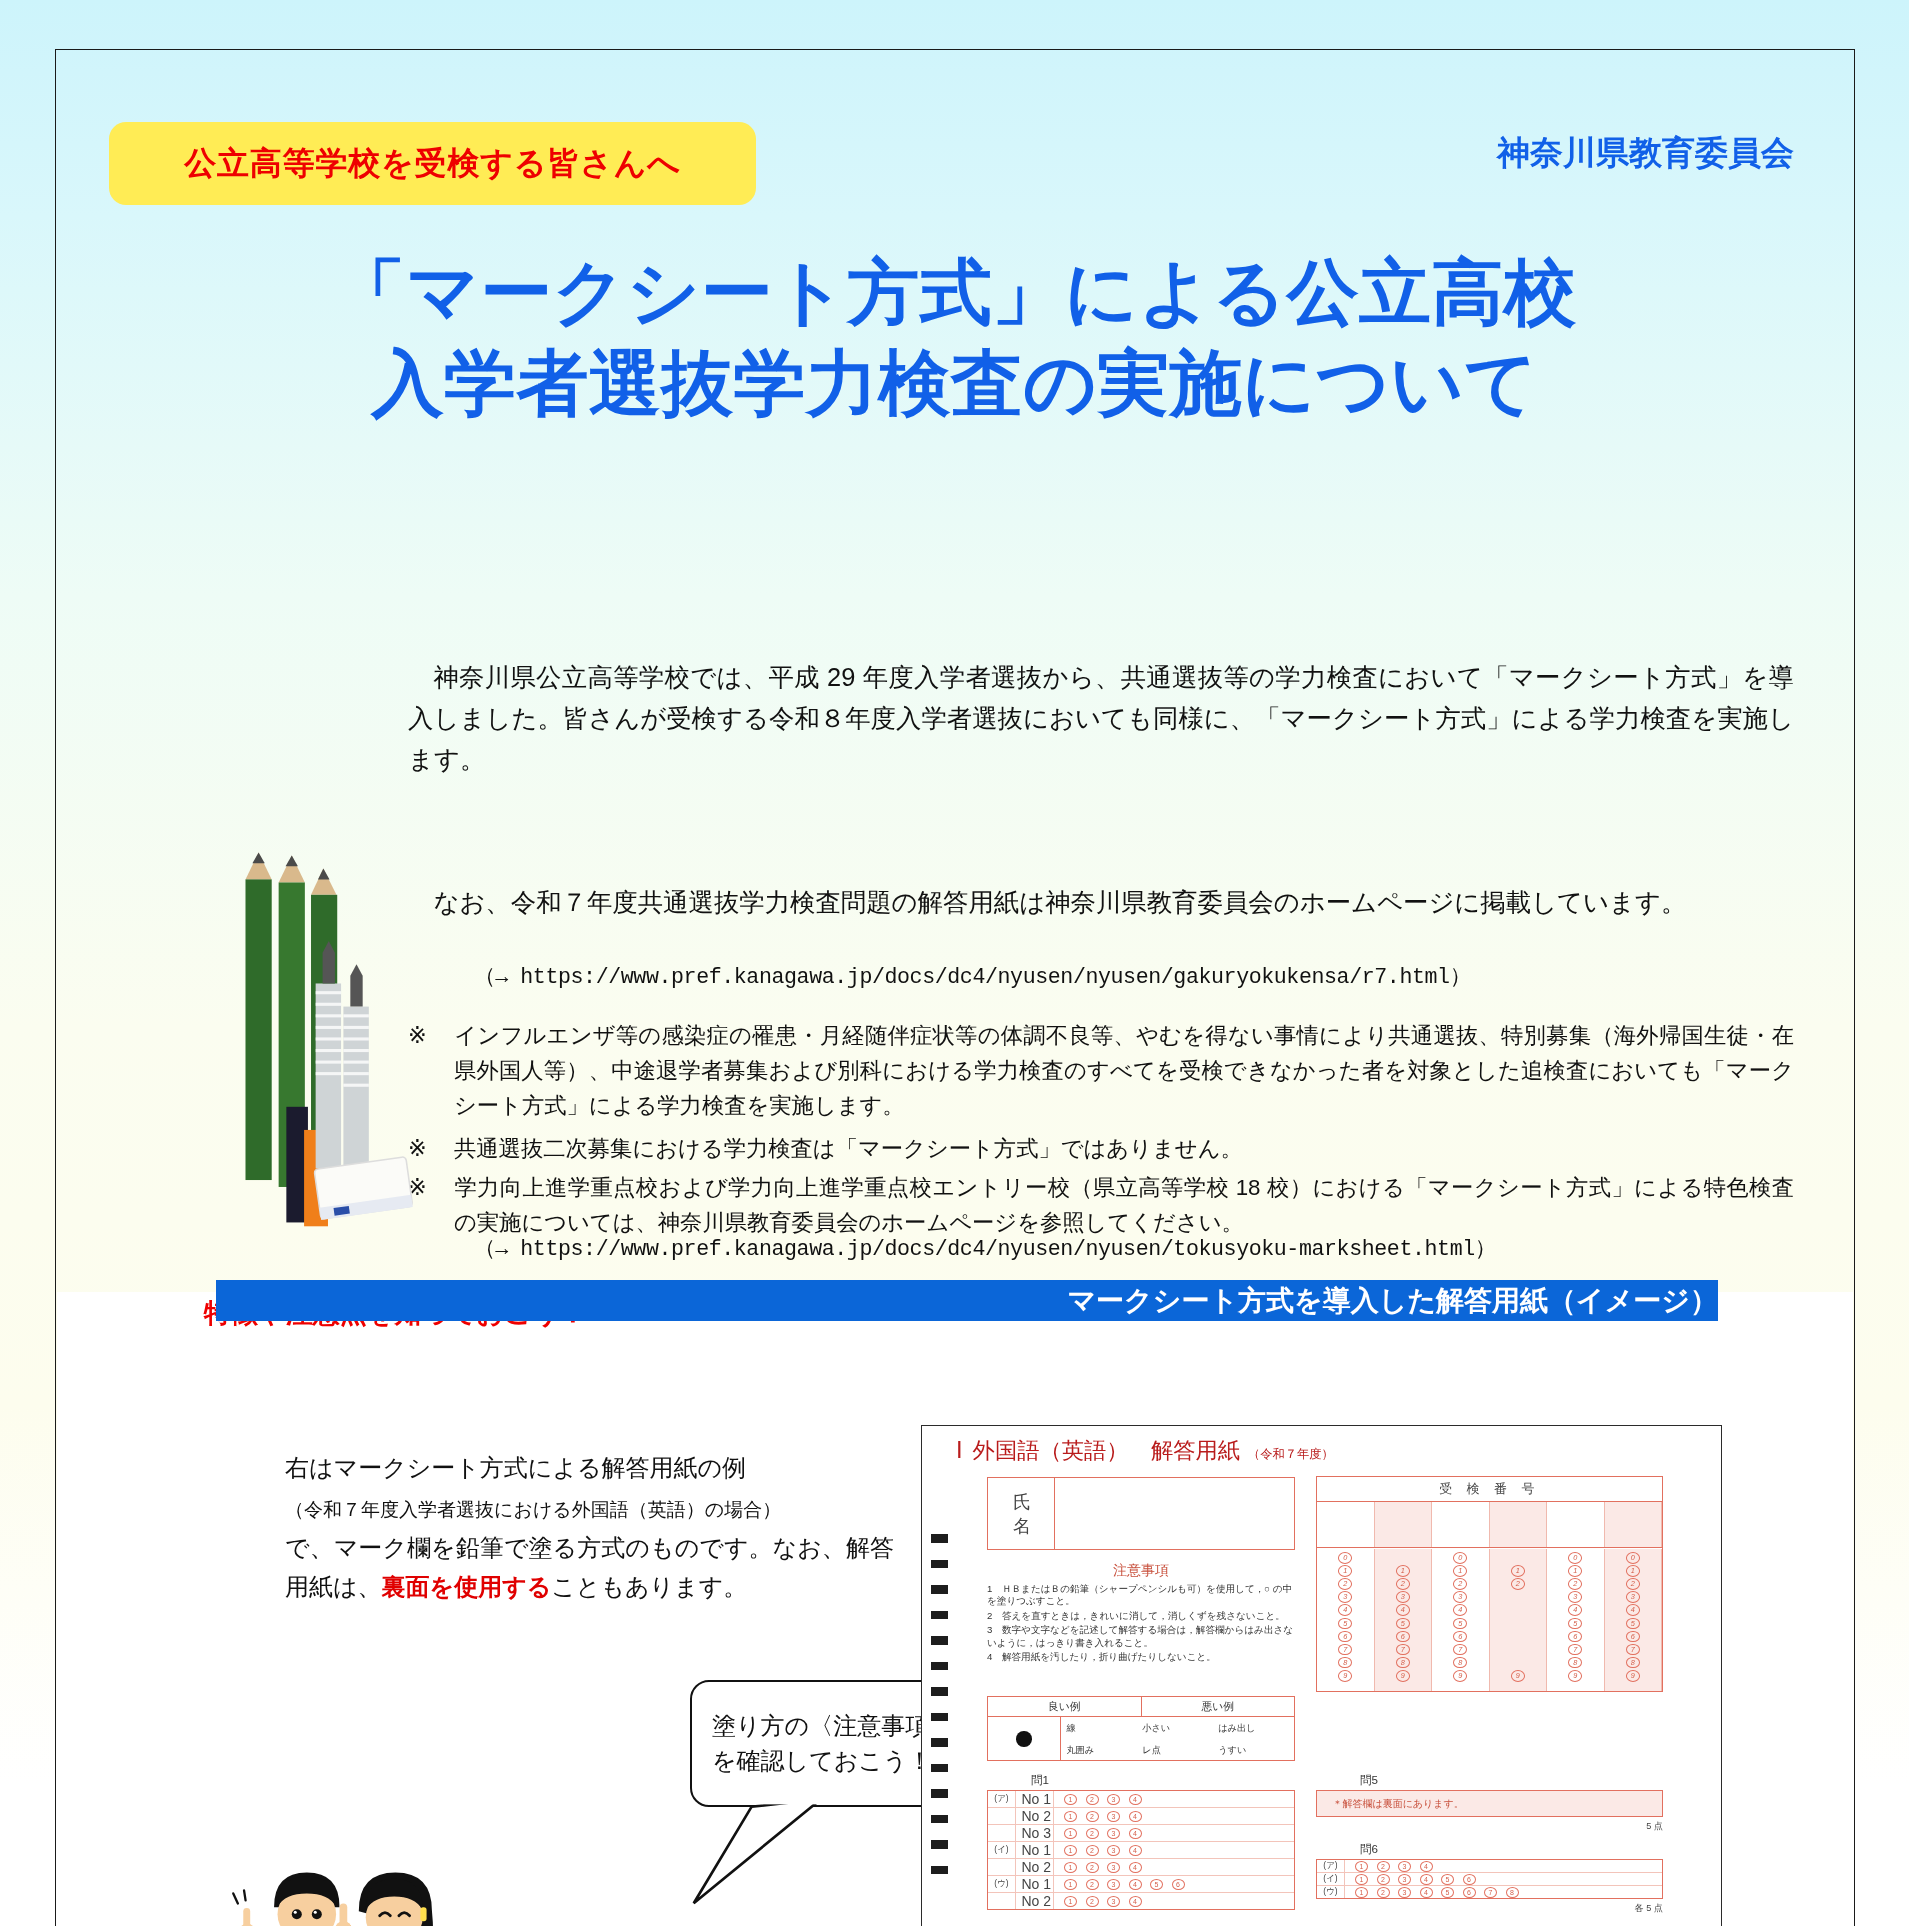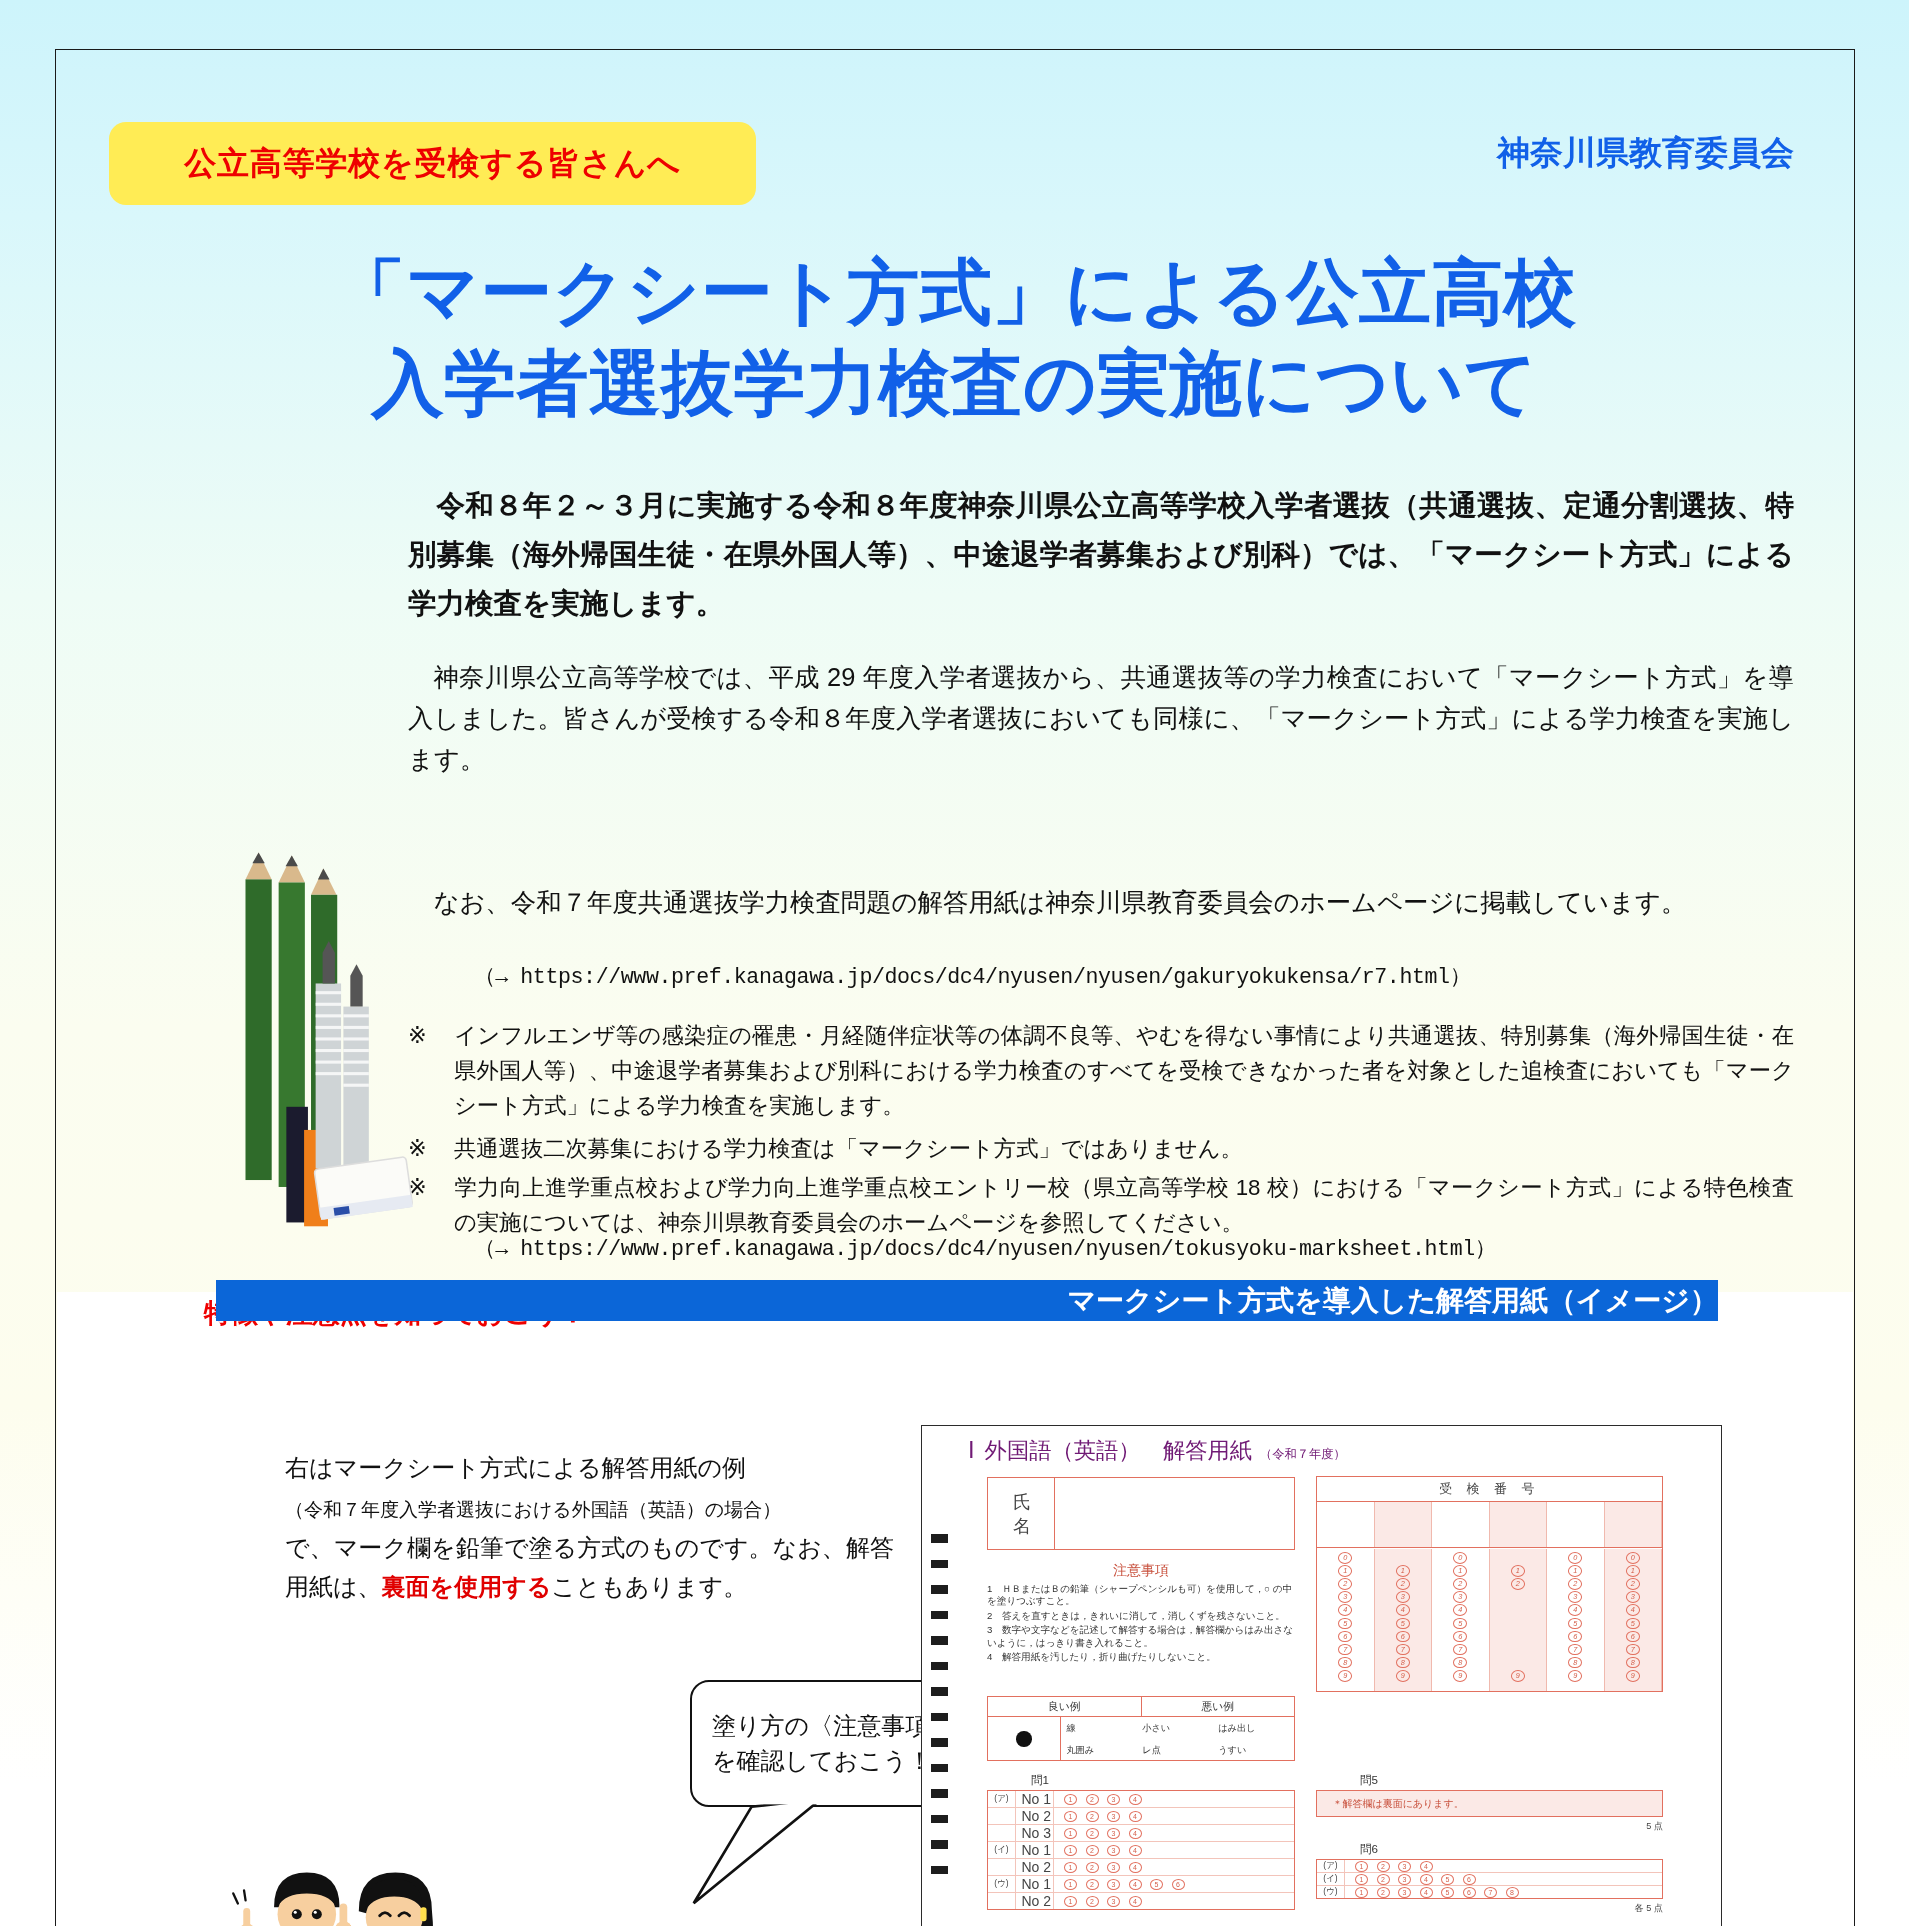--- a/index.html
+++ b/index.html
@@ -119,21 +119,21 @@
   
   #kids { position:absolute; left:220px; top:1811px; width:293px; height:181px; }
 
   
   #sheet {
     position:absolute; left:921px; top:1425px; width:801px; height:532px;
     background:#ffffff; border:1.5px solid #2b2b2b;
     overflow:hidden;
   }
   #sheet-inner { position:absolute; inset:0; }
-  .sh-title { position:absolute; left:46px; top:10px; color:#701a75; font-size:22.3px; white-space:nowrap; }
+  .sh-title { position:absolute; left:34px; top:10px; color:#b91c1c; font-size:22.3px; white-space:nowrap; }
   .sh-title .num { margin-right:10px; }
   .sh-title .yr { font-size:12.3px; margin-left:7.7px; }
   .sh-marks { position:absolute; left:8.5px; top:108px; width:17px; }
   .sh-marks i { display:block; width:17px; height:8.5px; background:#1d1d1d; margin-bottom:17px; }
 
   .namebox {
     position:absolute; left:65px; top:51px; width:308px; height:73px;
     border:1.9px solid #e2705f;
   }
   .namebox .lbl {
@@ -203,21 +203,20 @@
   <div id="yellow-chip">
     <span>公立高等学校を受検する皆さんへ</span>
   </div>
   <div id="org-name">神奈川県教育委員会</div>
 
   <div id="main-title">
     <div>「マークシート方式」による公立高校</div>
     <div>入学者選抜学力検査の実施について</div>
   </div>
 
-  <div class="lead">令和８年２～３月に実施する令和８年度神奈川県公立高等学校入学者選抜（共通選抜、定通分割選抜、特別募集（海外帰国生徒・在県外国人等）、中途退学者募集および別科）では、「マークシート方式」による学力検査を実施します。</div>
   <div class="para" id="para-2">神奈川県公立高等学校では、平成 29 年度入学者選抜から、共通選抜等の学力検査において「マークシート方式」を導入しました。皆さんが受検する令和８年度入学者選抜においても同様に、「マークシート方式」による学力検査を実施します。</div>
   <div class="para" id="para-3">なお、令和７年度共通選抜学力検査問題の解答用紙は神奈川県教育委員会のホームページに掲載しています。</div>
   <div class="urlline" id="url-1">（→ https://www.pref.kanagawa.jp/docs/dc4/nyusen/nyusen/gakuryokukensa/r7.html）</div>
 
   <div class="note" id="note-1">
     <span class="mk">※</span><span>インフルエンザ等の感染症の罹患・月経随伴症状等の体調不良等、やむを得ない事情により共通選抜、特別募集（海外帰国生徒・在県外国人等）、中途退学者募集および別科における学力検査のすべてを受検できなかった者を対象とした追検査においても「マークシート方式」による学力検査を実施します。</span>
   </div>
   <div class="note" id="note-2">
     <span class="mk">※</span><span>共通選抜二次募集における学力検査は「マークシート方式」ではありません。</span>
   </div>

